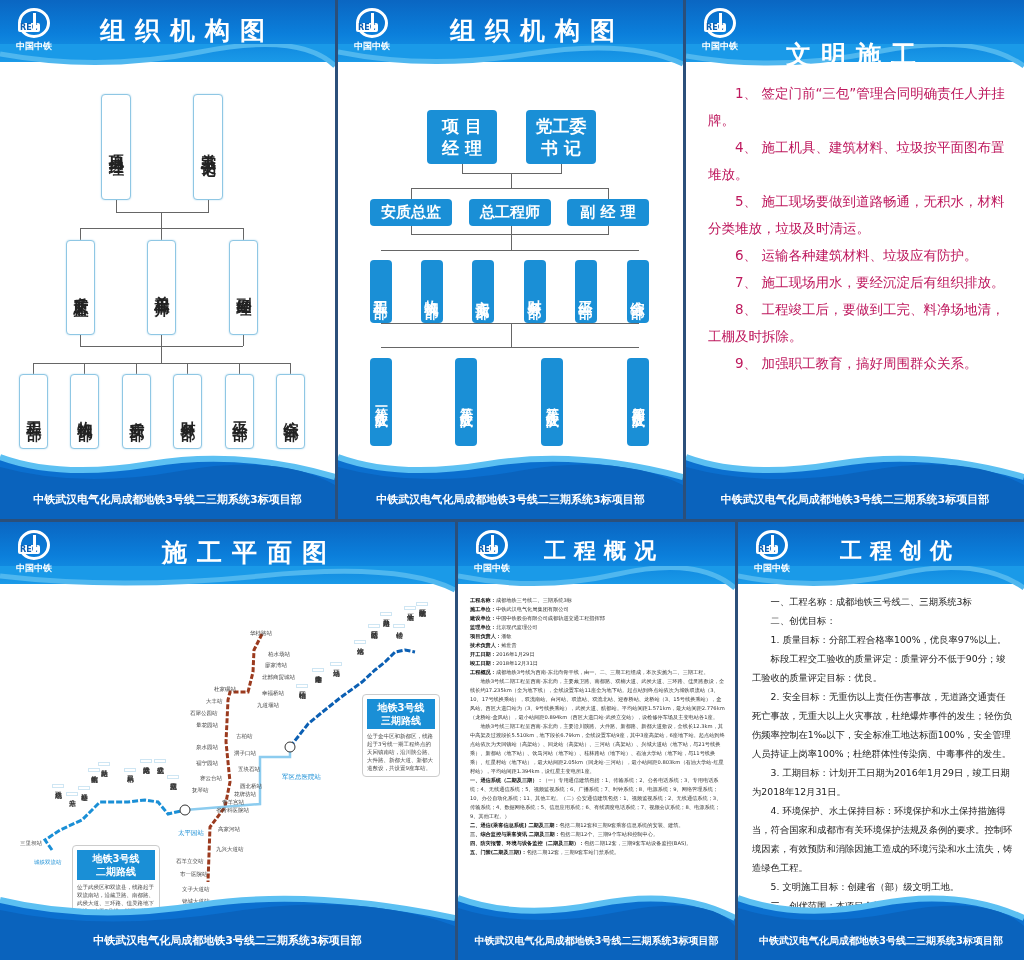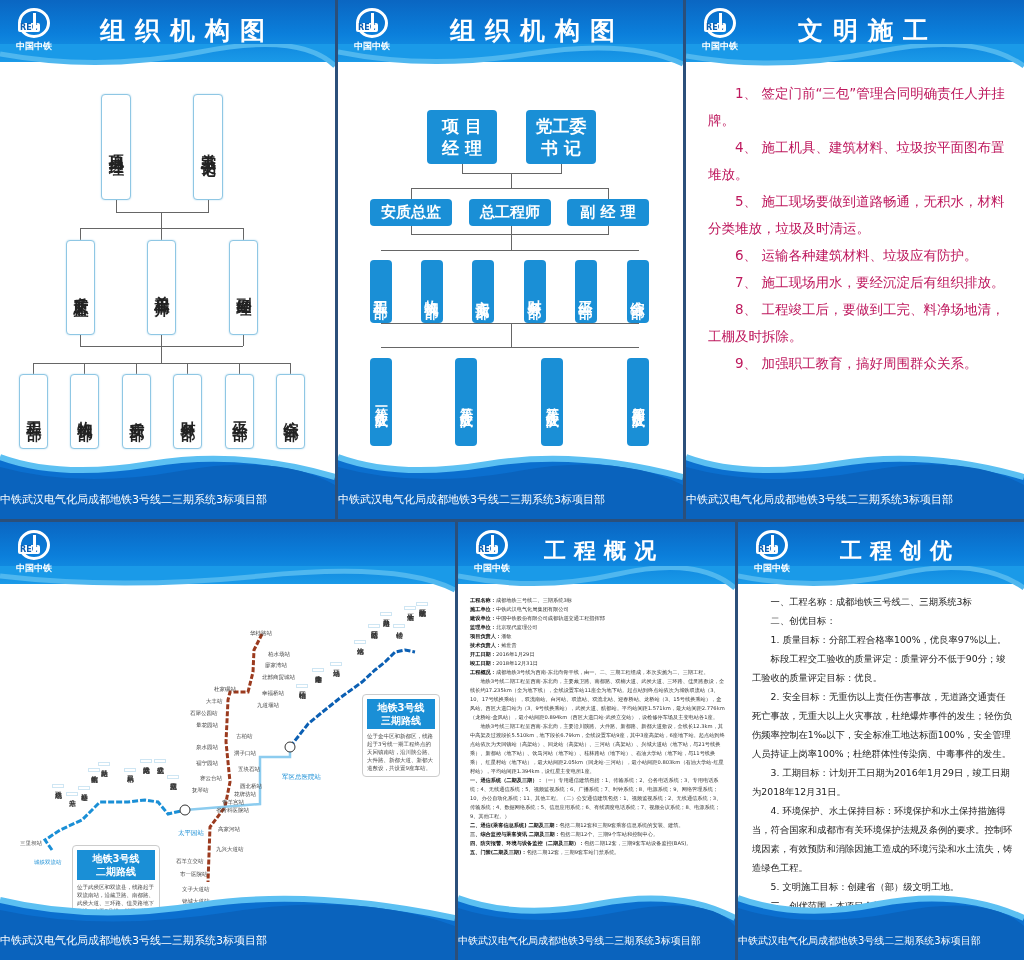--- a/index.html
+++ b/index.html
@@ -7,21 +7,21 @@
   .panel { position: absolute; background: #ffffff; overflow: hidden; }
   .hdr { position: absolute; left: 0; top: 0; right: 0; height: 62px; background: linear-gradient(180deg, #0a66c2 0%, #0b7fdb 55%, #1a9ae8 100%); }
   .hdr-wave { position: absolute; left: 0; right: 0; top: 44px; height: 40px; }
   .logo { position: absolute; left: 12px; top: 8px; width: 44px; text-align: center; }
   .logo-circle { width: 32px; height: 30px; margin: 0 auto; border: 3px solid #fff; border-radius: 50%; position: relative; }
   .logo-circle:after { content: ""; position: absolute; left: 12px; top: 2px; width: 3px; height: 18px; background: #fff; }
   .logo-circle:before { content: "REC"; position: absolute; left: -3px; top: 12px; font-size: 8px; font-weight: bold; color: #0b5fb3; background: #fff; padding: 0 2px; border-radius: 2px; line-height: 9px; }
   .logo-text { color: #fff; font-size: 9px; font-weight: bold; margin-top: 2px; letter-spacing: 0px; }
   .title { position: absolute; top: 14px; color: #fff; font-size: 25px; font-weight: bold; letter-spacing: 10px; white-space: nowrap; }
   .ftr { position: absolute; left: 0; right: 0; bottom: 0; height: 70px; }
-  .ftr-text { position: absolute; left: 0; right: 0; bottom: 12px; text-align: left; color: #fff; font-size: 11px; font-weight: normal; white-space: nowrap; }
+  .ftr-text { position: absolute; left: 0; right: 0; bottom: 12px; text-align: center; color: #fff; font-size: 11px; font-weight: bold; white-space: nowrap; }
   .vbox { position: absolute; border: 1px solid #8fc7e4; border-radius: 4px; background: #fff; color: #222; font-weight: bold; font-size: 15px; display: flex; align-items: center; justify-content: center; text-align: center; line-height: 21px; box-shadow: 0 0 2px #b7dcef; }
   .vtxt { writing-mode: vertical-rl; text-orientation: upright; letter-spacing: 2px; }
   .bbox { position: absolute; background: #1a8fd6; border-radius: 4px; color: #fff; font-weight: bold; display: flex; align-items: center; justify-content: center; text-align: center; }
   .ln { position: absolute; background: #666; }
   .rules { position: absolute; left: 22px; right: 14px; top: 80px; font-size: 13.5px; color: #be185d; line-height: 27px; }
   .rules p { text-indent: 2em; }
   .ov { position: absolute; left: 12px; right: 10px; top: 74px; font-size: 5.2px; line-height: 9px; color: #333; }
   .ov b { color: #111; }
   .ov .ind { text-indent: 2em; }
   .cy { position: absolute; left: 14px; right: 10px; top: 70px; font-size: 9.3px; line-height: 19px; color: #222; }
@@ -190,21 +190,21 @@
 <div class="panel" style="left:686px;top:0;width:338px;height:519px;">
   <div class="hdr"></div>
   <svg class="hdr-wave" viewBox="0 0 338 40" preserveAspectRatio="none">
       <path d="M0 12 Q90 28 190 8 T338 22 L338 0 L0 0Z" fill="#1a9ae8"></path>
       <path d="M0 12 Q90 28 190 8 T338 22" stroke="#4fb7ef" stroke-width="5" fill="none"></path>
     </svg>
   <div class="logo">
       <div class="logo-circle"></div>
       <div class="logo-text">中国中铁</div>
     </div>
-  <div class="title" style="left:112px;">文明施工</div>
+  <div class="title" style="left:100px;margin-top:24px;">文明施工</div>
   <div class="rules">
     <p>1、 签定门前“三包”管理合同明确责任人并挂牌。</p>
     <p>4、 施工机具、建筑材料、垃圾按平面图布置堆放。</p>
     <p>5、 施工现场要做到道路畅通，无积水，材料分类堆放，垃圾及时清运。</p>
     <p>6、 运输各种建筑材料、垃圾应有防护。</p>
     <p>7、 施工现场用水，要经沉淀后有组织排放。</p>
     <p>8、 工程竣工后，要做到工完、料净场地清，工棚及时拆除。</p>
     <p>9、 加强职工教育，搞好周围群众关系。</p>
   </div>
   <svg class="ftr" viewBox="0 0 338 70" preserveAspectRatio="none">
@@ -218,20 +218,21 @@
 <div class="panel" style="left:0;top:522px;width:455px;height:438px;">
   <div class="hdr"></div>
   <svg class="hdr-wave" viewBox="0 0 455 40" preserveAspectRatio="none">
       <path d="M0 10 Q120 24 260 10 T455 24 L455 0 L0 0Z" fill="#1a9ae8"></path>
       <path d="M0 10 Q120 24 260 10 T455 24" stroke="#4fb7ef" stroke-width="5" fill="none"></path>
     </svg>
   <div class="logo">
       <div class="logo-circle"></div>
       <div class="logo-text">中国中铁</div>
     </div>
+  <div class="title" style="left:162px;">施工平面图</div>
 
   <svg class="map" viewBox="0 0 455 300">
 
     <path d="M262 42 L254 58 L253 80 L248 100 L230 100 L228 108 L226 150 L230 190 L225 215 L210 235 L208 290" stroke="#9b3a1e" stroke-width="3" stroke-dasharray="5 2" fill="none"></path>
 
     <path d="M185 218 L260 212 L260 165 L290 165 L290 155" stroke="#8cccef" stroke-width="2.5" fill="none"></path>
 
     <path d="M52 258 L45 248 L60 238 L82 228 L92 218 L100 210 L128 210 L145 208 L158 210 L168 222 L185 218" stroke="#1a8fd6" stroke-width="3" stroke-dasharray="6 2" fill="none"></path>
 
     <path d="M290 155 L308 132 L320 122 L340 106 L362 90 L375 78 L385 70 L395 60 L405 58 L415 60" stroke="#0b5fb3" stroke-width="3" stroke-dasharray="6 2" fill="none"></path>

